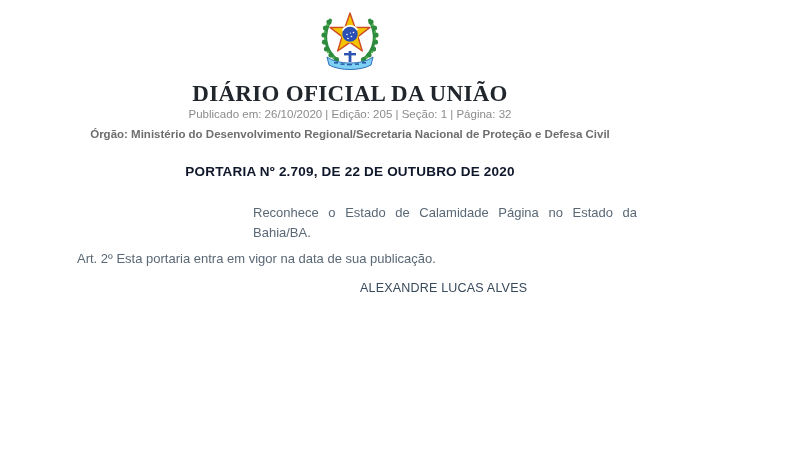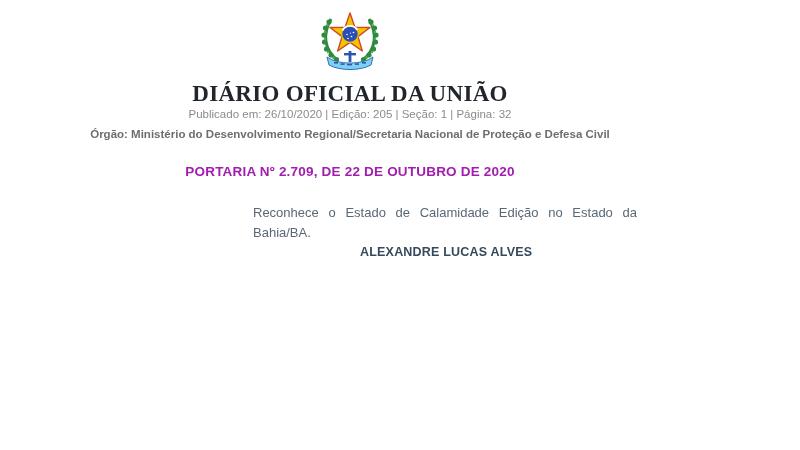--- a/index.html
+++ b/index.html
@@ -20,33 +20,33 @@
     font-weight:bold; font-size:23px; line-height:27px;
     color:#20262c; letter-spacing:0.3px;
   }
   .pub-meta { font-size:11.5px; line-height:15px; color:#8b8b8b; }
   .organ    { margin-top:5px; font-size:11.5px; line-height:15px; font-weight:bold; color:#6e6e6e; }
 
   article { padding:0 37px; font-size:13px; color:#5a6876; }
   .act-title {
     margin-top:20px; text-align:center;
     font-size:13.5px; line-height:19px; font-weight:bold;
-    color:#a21caf; letter-spacing:0.2px;
+    color:#0f172a; letter-spacing:0.2px;
   }
   .summary {
     margin:22px 26px 0 216px;
     text-align:justify; line-height:20px;
   }
   p.body { text-align:justify; text-indent:40px; line-height:21px; }
   .p1 { margin-top:15px; }
   .p2 { margin-top:3px; }
   .p3 { margin-top:5px; }
   .signature {
-    margin-left:323px;
-    font-weight:bold; font-size:12.5px; line-height:18px;
+    margin-top:10px; margin-left:323px;
+    font-weight:normal; font-size:12.5px; line-height:18px;
     color:#37495c; letter-spacing:0.2px;
   }
 </style>
 </head>
 <body>
 
 <div class="page">
   <div class="doc">
 
     <header class="doc-header">
@@ -109,22 +109,23 @@
       </svg>
 
       <h1 class="masthead">DIÁRIO OFICIAL DA UNIÃO</h1>
       <div class="pub-meta">Publicado em: 26/10/2020 | Edição: 205 | Seção: 1 | Página: 32</div>
       <div class="organ">Órgão: Ministério do Desenvolvimento Regional/Secretaria Nacional de Proteção e Defesa Civil</div>
     </header>
 
     <article>
       <h2 class="act-title">PORTARIA Nº 2.709, DE 22 DE OUTUBRO DE 2020</h2>
 
-      <div class="summary">Reconhece o Estado de Calamidade Edição no Estado da Bahia/BA.</div>
+      <div class="summary">Reconhece o Estado de Calamidade Página no Estado da Bahia/BA.</div>
 
 
 
+      <p class="body p3">Art. 2º Esta portaria entra em vigor na data de sua publicação.</p>
 
       <div class="signature">ALEXANDRE LUCAS ALVES</div>
     </article>
 
   </div>
 </div>
 
 </body></html>

